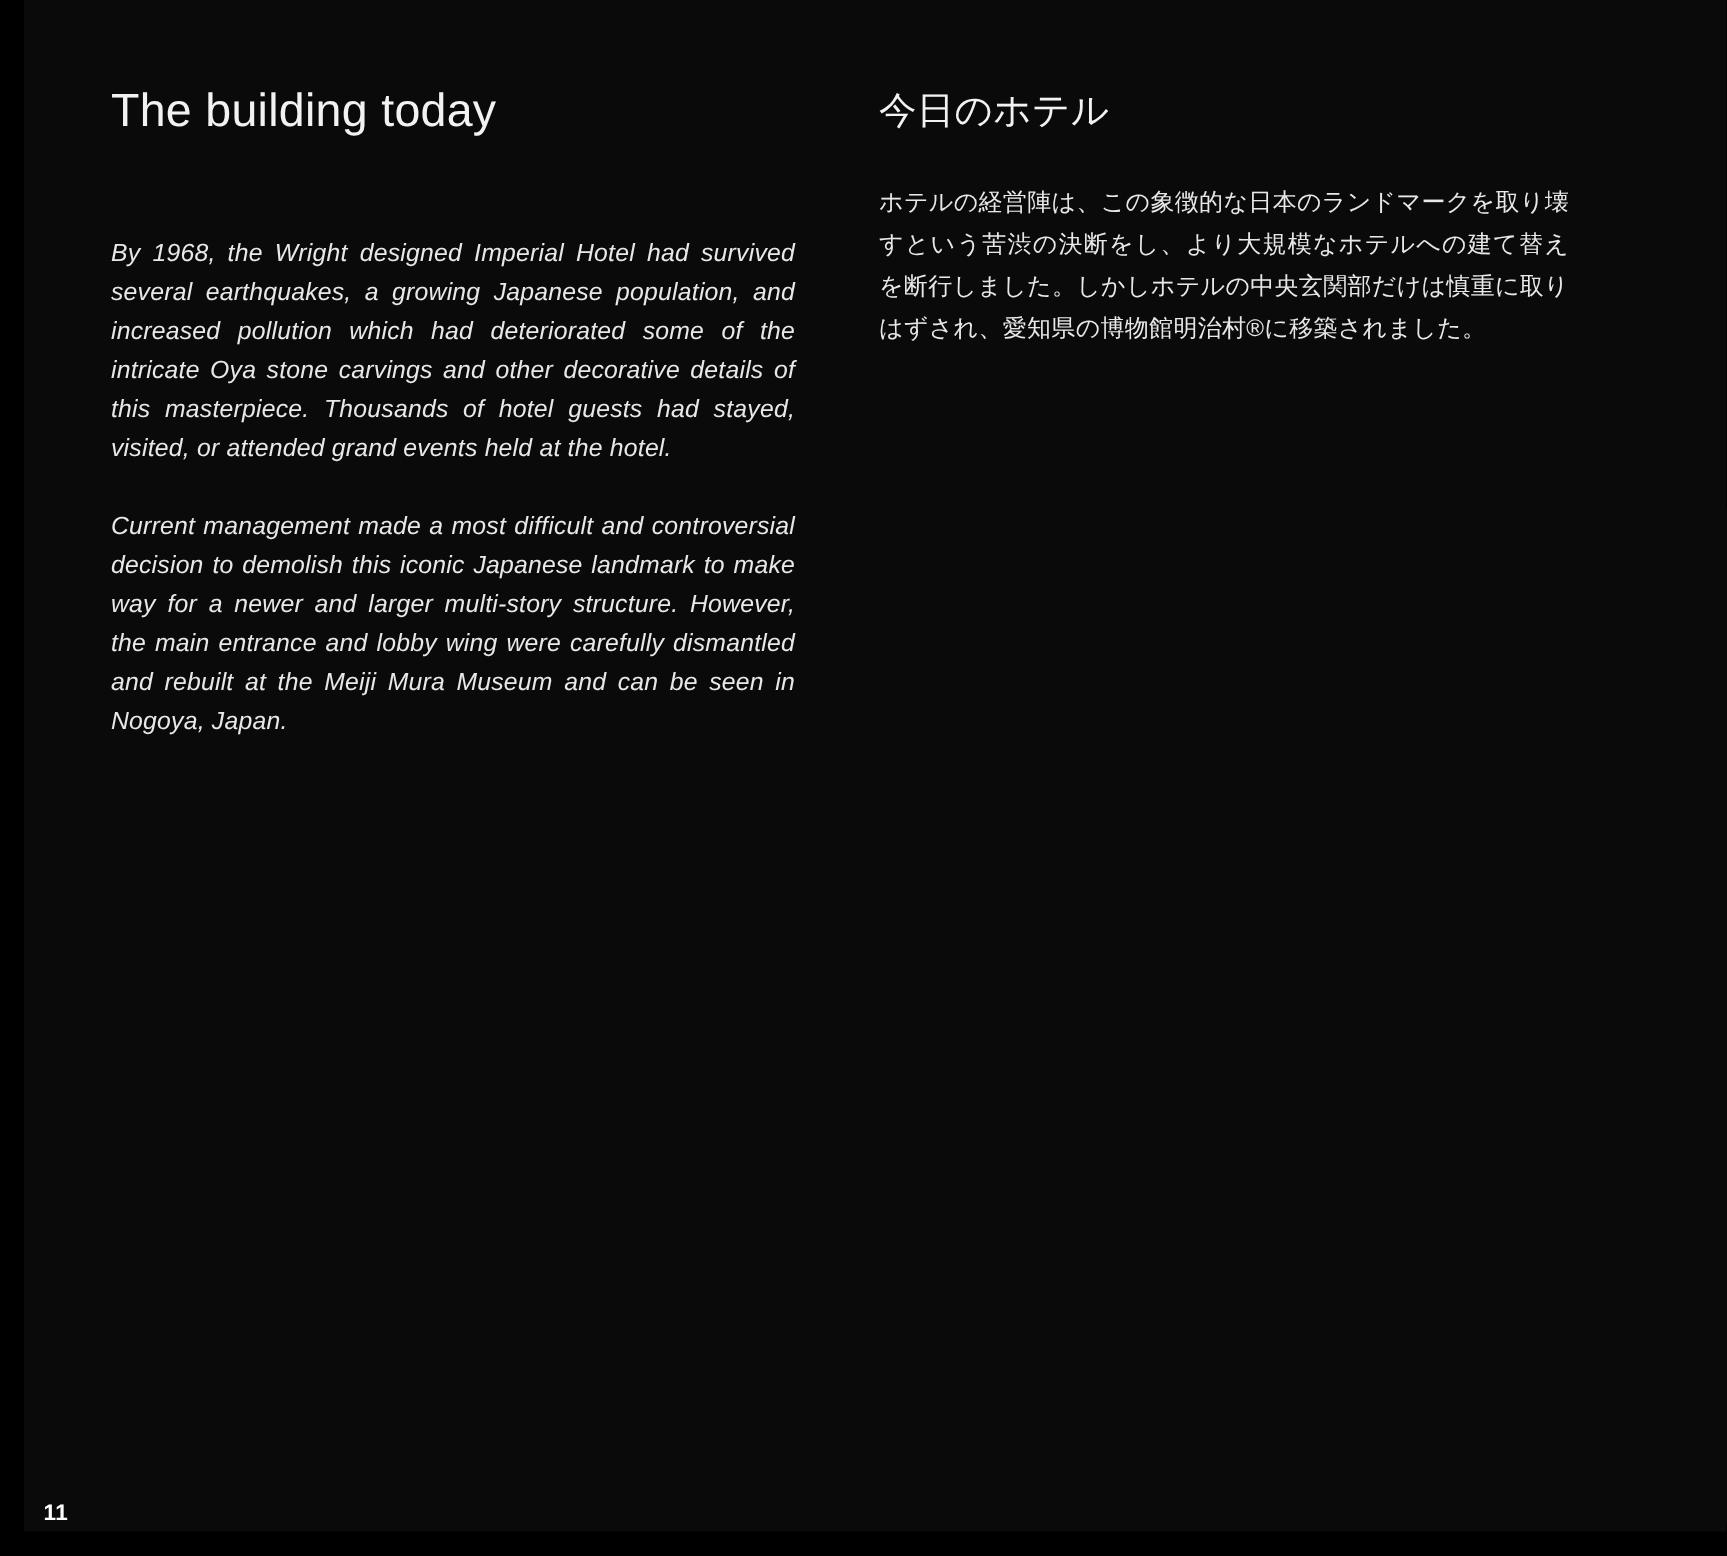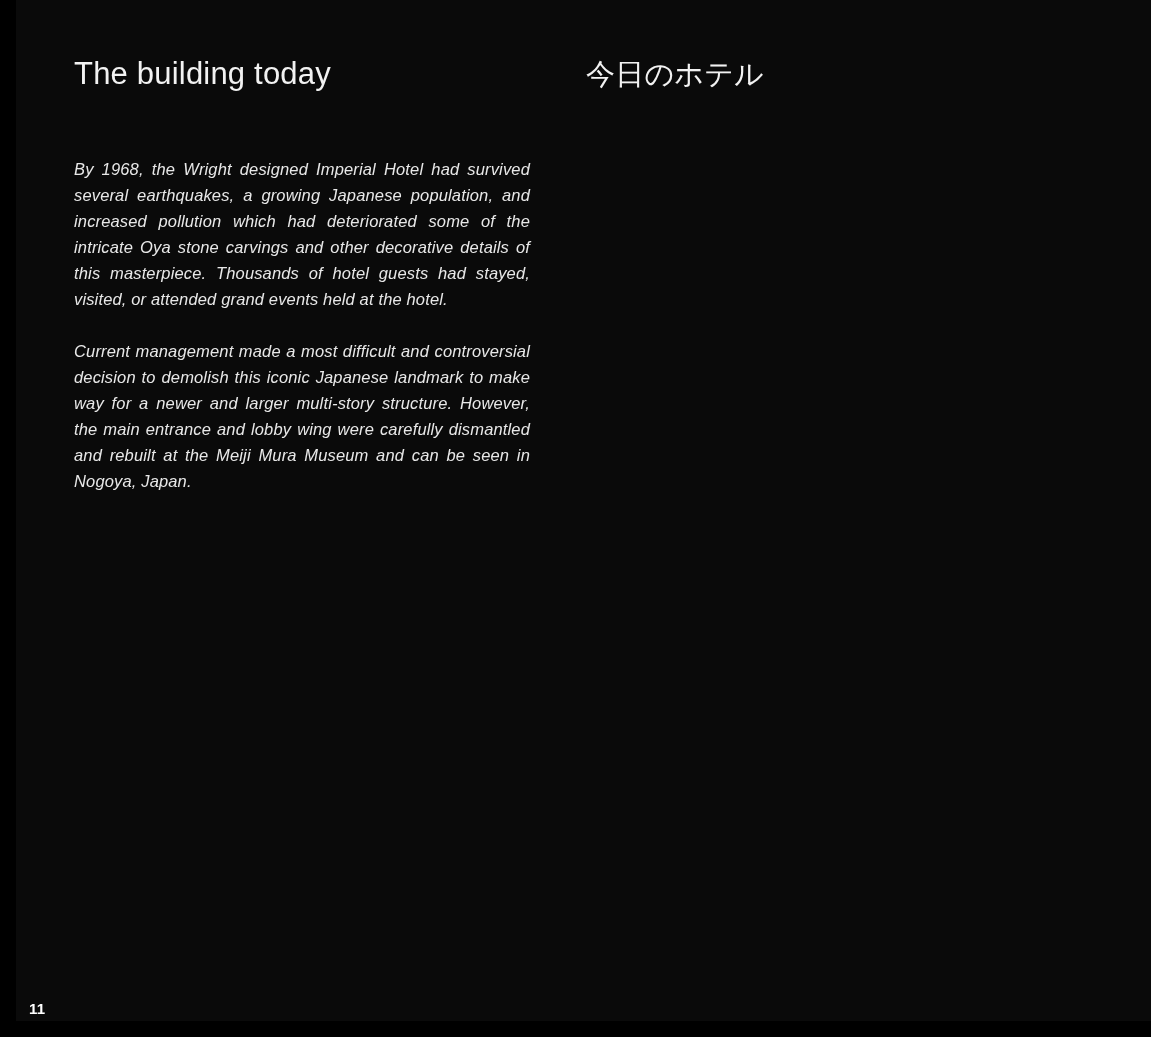--- a/index.html
+++ b/index.html
@@ -43,21 +43,21 @@
     margin: 0 0 62px 0;
     font-weight: 300;
     color: #f2f2f2;
     letter-spacing: 0.2px;
   }
   .title-en {
     font-size: 31px;
     line-height: 40px;
   }
   .title-ja {
-    font-size: 29px;
+    font-size: 25px;
     line-height: 40px;
     margin-bottom: 28px;
   }
 
   p {
     margin: 0 0 26px 0;
     color: #e8e8e8;
   }
   .body-en {
     font-size: 16.5px;
@@ -97,19 +97,20 @@
   <div class="columns">
 
     <div class="col col-en">
       <h1 class="title-en">The building today</h1>
       <p class="body-en">By 1968, the Wright designed Imperial Hotel had survived several earthquakes, a growing Japanese population, and increased pollution which had deteriorated some of the intricate Oya stone carvings and other decorative details of this masterpiece. Thousands of hotel guests had stayed, visited, or attended grand events held at the hotel.</p>
       <p class="body-en">Current management made a most difficult and controversial decision to demolish this iconic Japanese landmark to make way for a newer and larger multi-story structure. However, the main entrance and lobby wing were carefully dismantled and rebuilt at the Meiji Mura Museum and can be seen in Nogoya, Japan.</p>
     </div>
 
     <div class="col col-ja">
       <h1 class="title-ja">今日のホテル</h1>
+      <p class="body-ja">ホテルの経営陣は、この象徴的な日本のランドマークを取り壊すという苦渋の決断をし、より大規模なホテルへの建て替えを断行しました。しかしホテルの中央玄関部だけは慎重に取りはずされ、愛知県の博物館明治村®に移築されました。</p>
     </div>
 
   </div>
 
   <div class="page-number">11</div>
 
 </div>
 
 </body></html>

